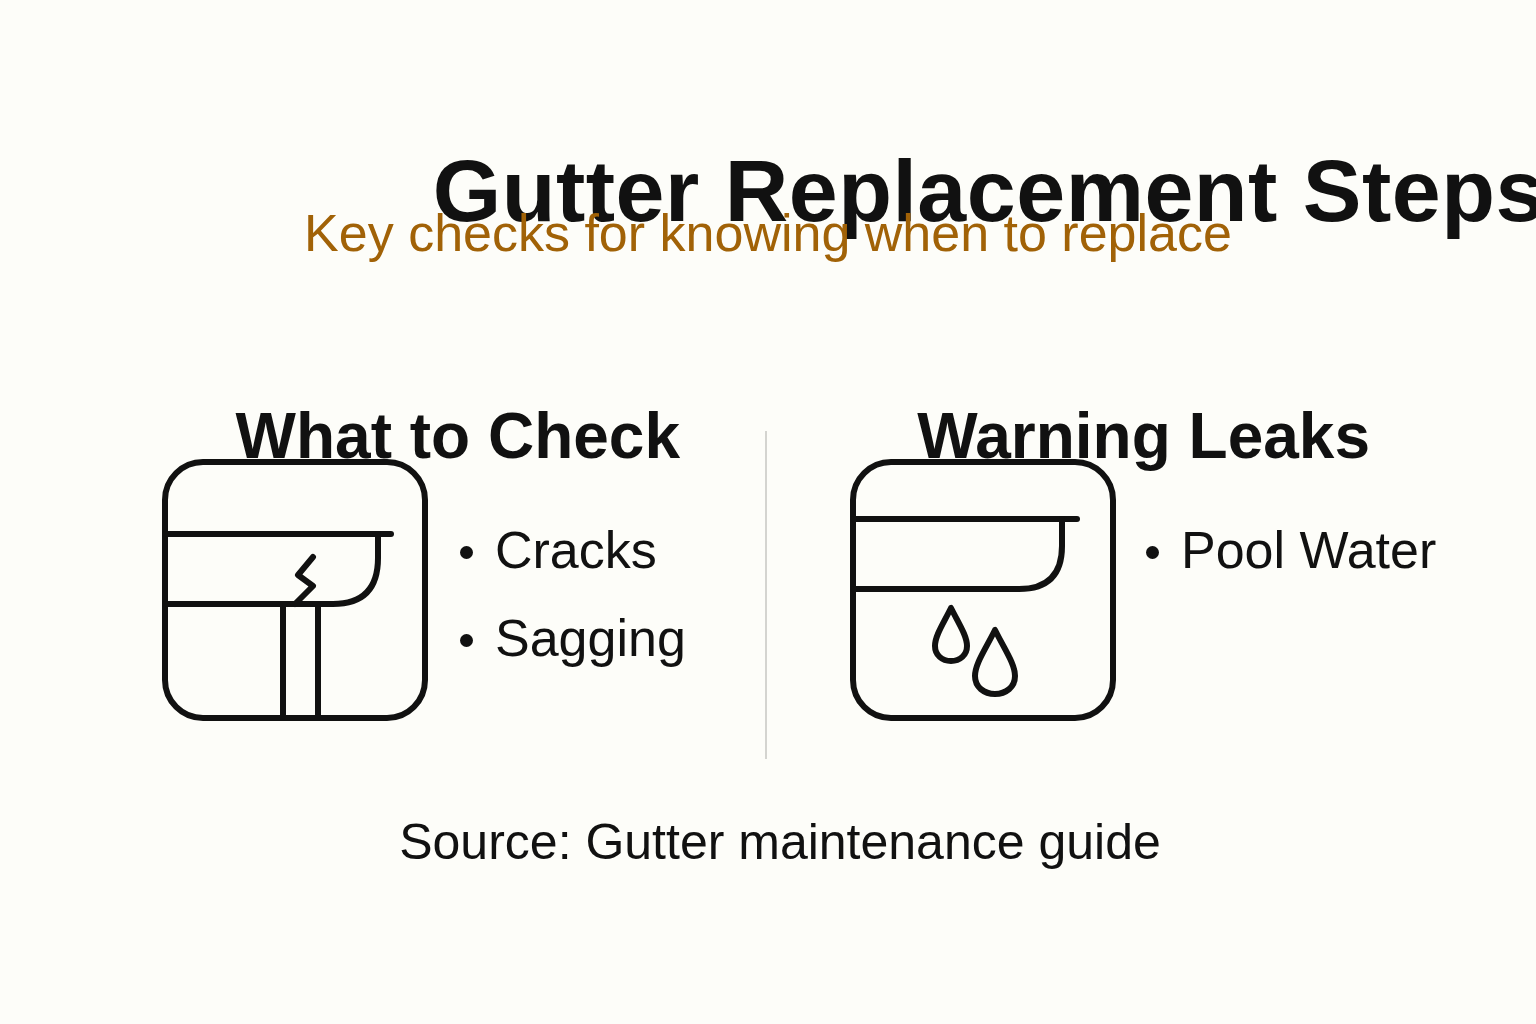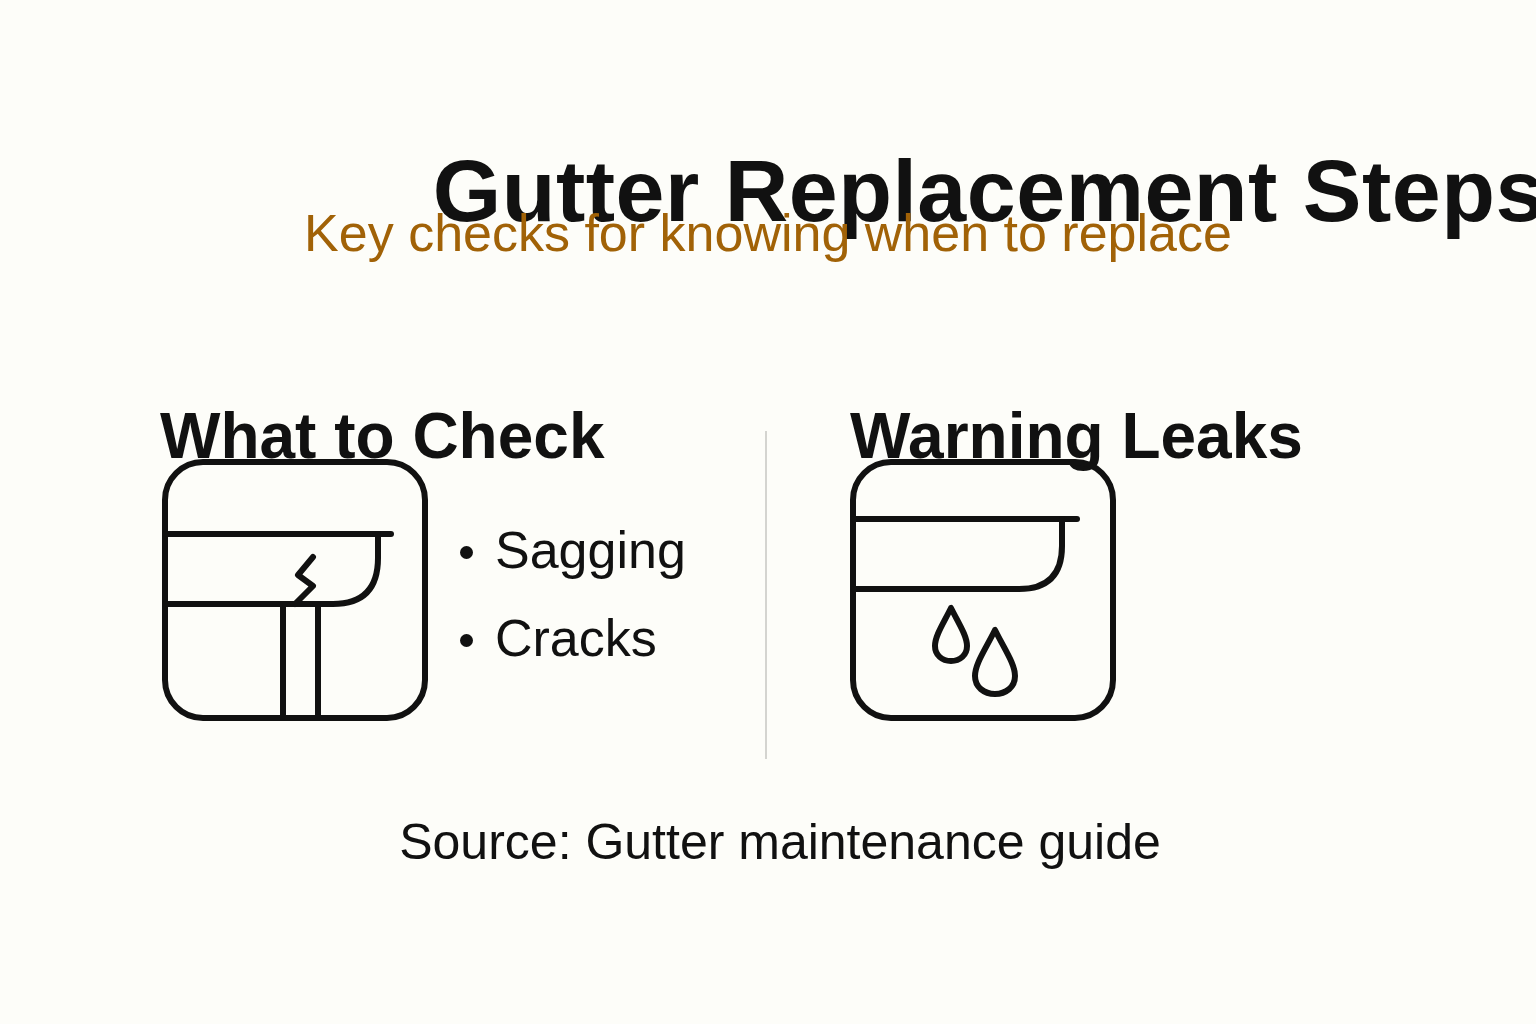--- a/index.html
+++ b/index.html
@@ -38,21 +38,21 @@
       line-height: 60px;
       color: #a16207;
     }
     .section-heading {
       position: absolute;
       top: 345px;
       font-size: 64px;
       font-weight: 700;
       line-height: 76px;
       color: #111;
-      text-align: left;
+      text-align: right;
     }
     .heading-left { left: 160px; width: 520px; }
     .heading-right { left: 850px; width: 520px; }
 
     .divider {
       position: absolute;
       left: 765px;
       top: 431px;
       width: 2px;
       height: 328px;
@@ -127,25 +127,25 @@
     <line x1="122" y1="146" x2="122" y2="258" stroke-linecap="butt"></line>
     <line x1="157" y1="146" x2="157" y2="258" stroke-linecap="butt"></line>
 
     <path d="M152 99 L137 117 L152 128 L134 146"></path>
   </svg>
 </div>
 
 <ul class="bullet-list list-left">
   <li class="bullet-item">
     <span class="bullet-dot"></span>
-    <span>Sagging</span>
+    <span>Cracks</span>
   </li>
   <li class="bullet-item">
     <span class="bullet-dot"></span>
-    <span>Cracks</span>
+    <span>Sagging</span>
   </li>
 </ul>
 
 <div class="divider"></div>
 
 <h2 class="section-heading heading-right">Warning Leaks</h2>
 
 <div class="icon-box icon-right">
   <svg viewBox="0 0 268 264" xmlns="http://www.w3.org/2000/svg" fill="none" stroke="#111" stroke-width="6" stroke-linecap="round" stroke-linejoin="round">
 
@@ -155,15 +155,19 @@
 
     <path d="M213 61 L213 88 Q213 131 170 131 L5 131"></path>
 
     <path d="M102 150 C94 166 86 178 86 188 C86 197 93 203 102 203 C111 203 118 197 118 188 C118 178 110 166 102 150 Z"></path>
 
     <path d="M146 172 C136 192 126 206 126 218 C126 229 135 236 146 236 C157 236 166 229 166 218 C166 206 156 192 146 172 Z"></path>
   </svg>
 </div>
 
 <ul class="bullet-list list-right">
+  <li class="bullet-item">
+    <span class="bullet-dot"></span>
+    <span>Pool Water</span>
+  </li>
 </ul>
 
 <div class="source">Source: Gutter maintenance guide</div>
 
 </body></html>

